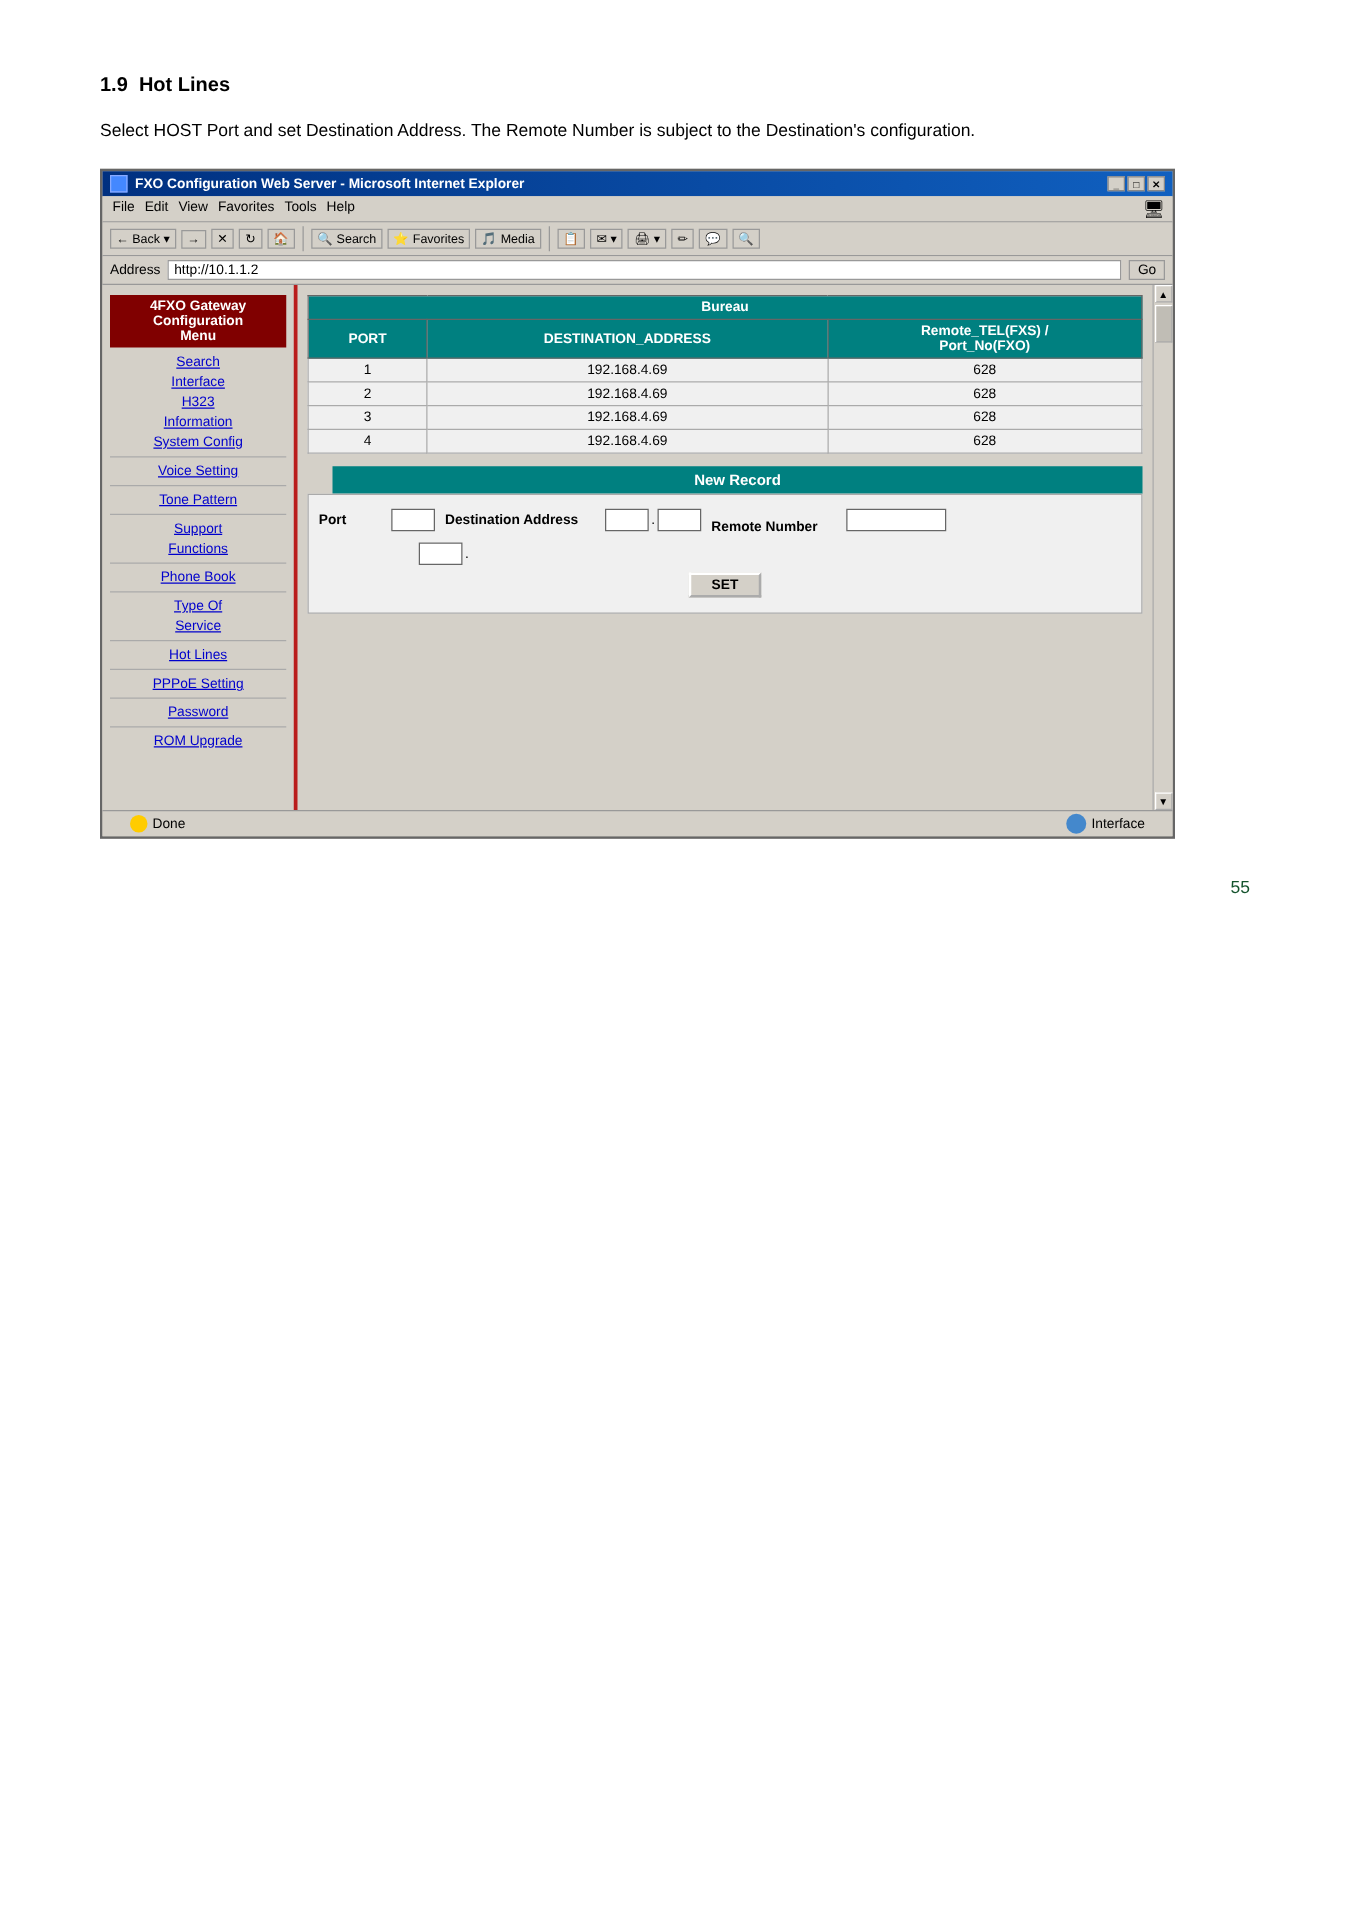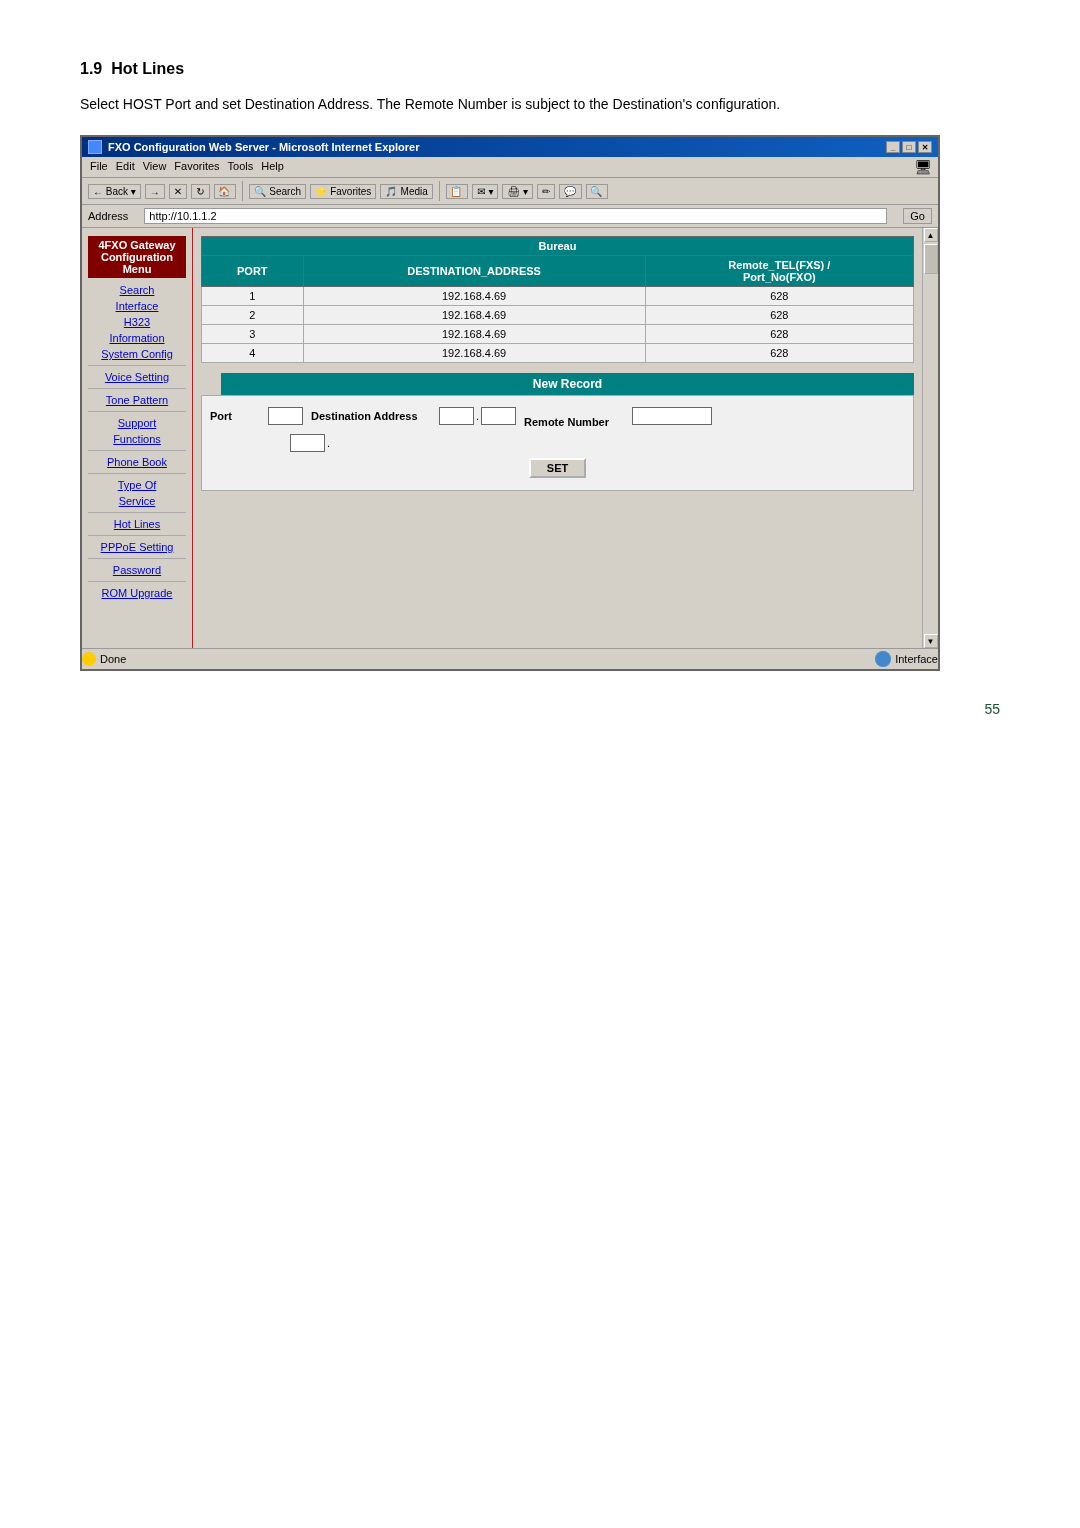--- a/index.html
+++ b/index.html
@@ -104,21 +104,21 @@
       height: 20px;
       background: #999;
       margin: 0 2px;
     }
 
     .address-bar {
       background: #d4d0c8;
       padding: 3px 6px;
       display: flex;
       align-items: center;
-      gap: 16px;
+      gap: 6px;
       border-bottom: 1px solid #999;
       font-size: 11px;
     }
 
     .address-label { font-size: 11px; }
 
     .address-input {
       flex: 1;
       padding: 1px 4px;
       border: 1px solid #999;
@@ -136,23 +136,23 @@
 
     
     .browser-content {
       display: flex;
       background: #d4d0c8;
       min-height: 420px;
     }
 
     
     .sidebar {
-      width: 111px;
-      background: #d4d0c8;
-      border-right: 1px solid #b91c1c;
+      width: 156px;
+      background: #d4d0c8;
+      border-right: 3px solid #b91c1c;
       padding: 8px 6px;
       font-size: 11px;
     }
 
     .sidebar-header {
       background: #800000;
       color: white;
       text-align: center;
       font-weight: bold;
       padding: 3px;
@@ -270,21 +270,21 @@
       font-weight: bold;
       cursor: pointer;
       display: block;
       margin: 4px auto;
     }
 
     
     .browser-statusbar {
       background: #d4d0c8;
       border-top: 1px solid #999;
-      padding: 2px 0;
+      padding: 2px 22px;
       display: flex;
       align-items: center;
       justify-content: space-between;
       font-size: 11px;
     }
 
     .status-left {
       display: flex;
       align-items: center;
       gap: 4px;

